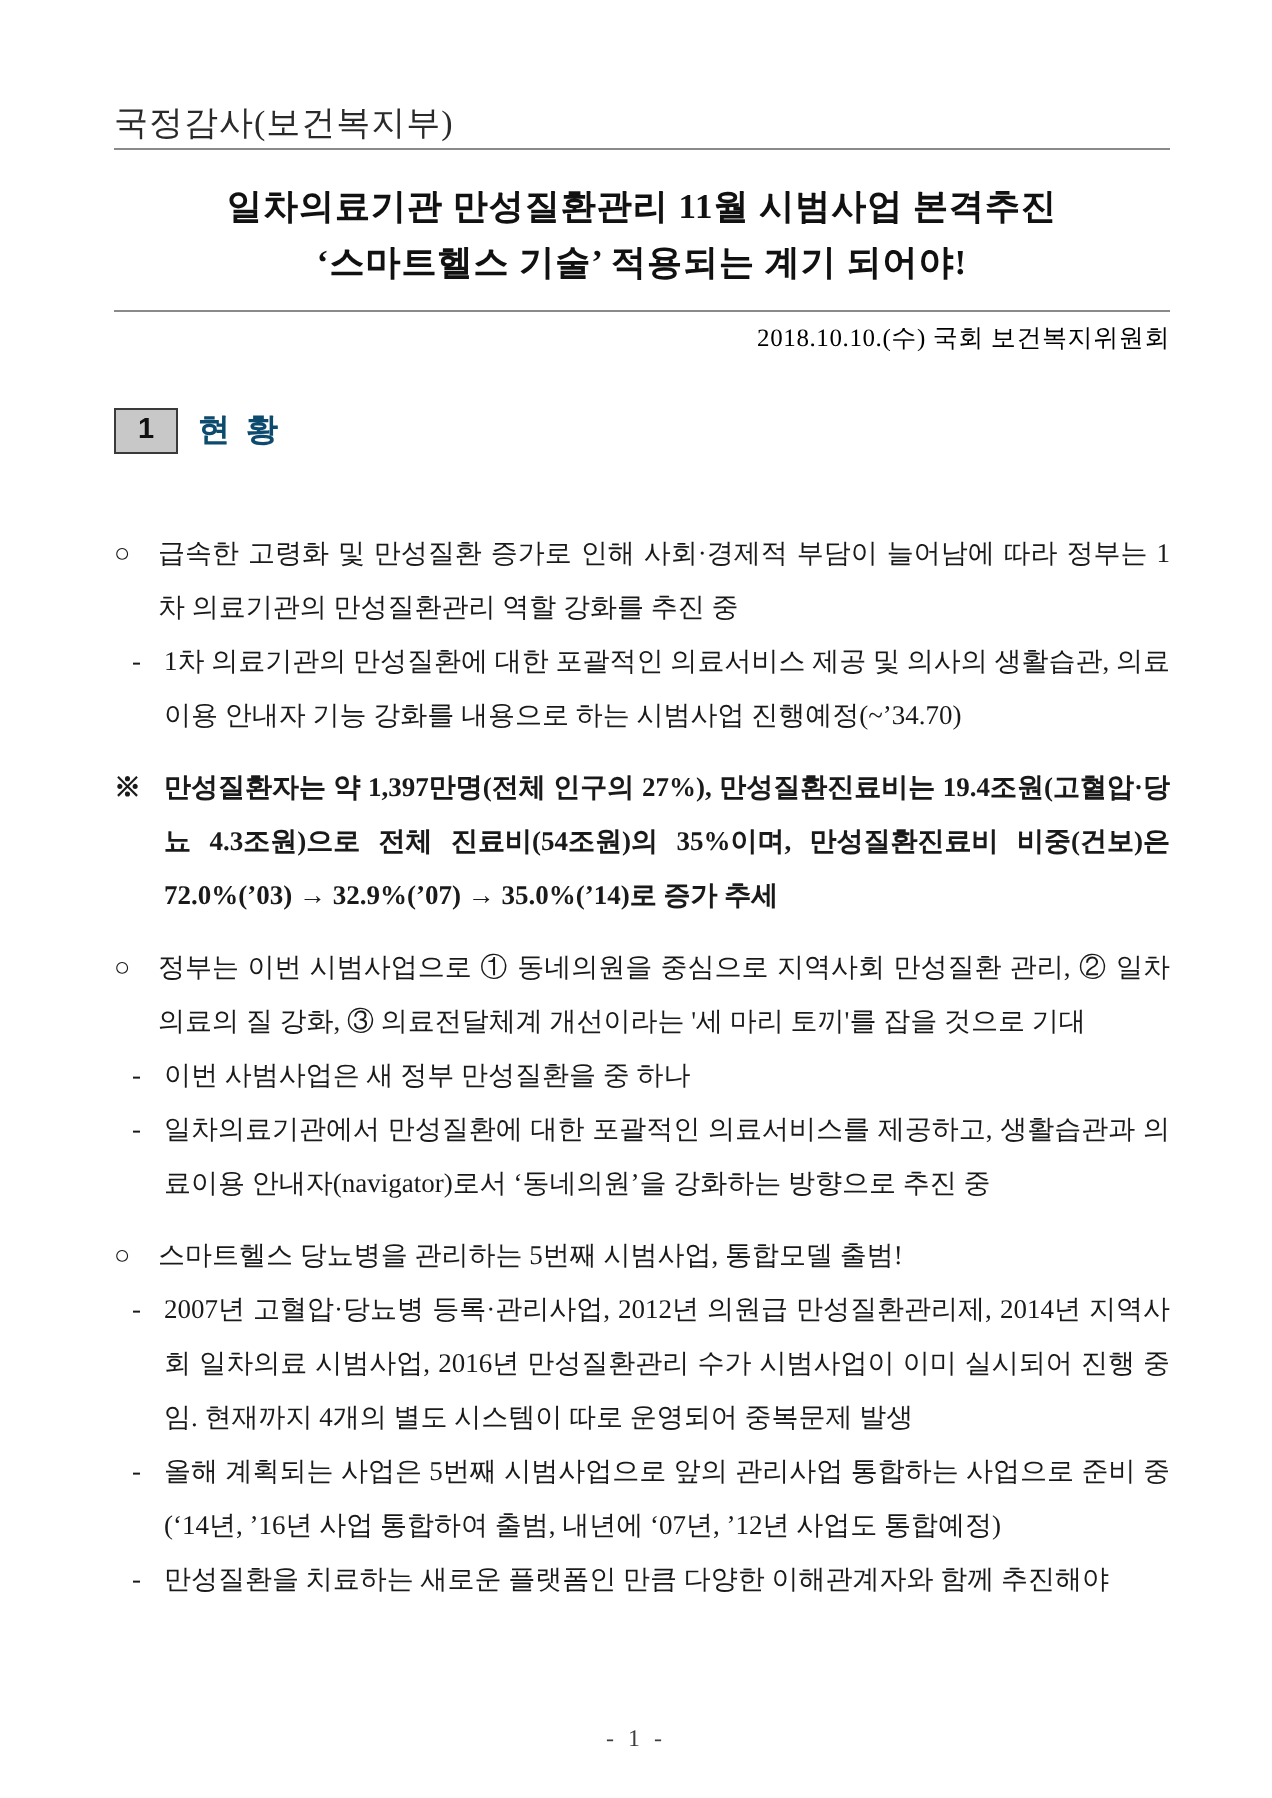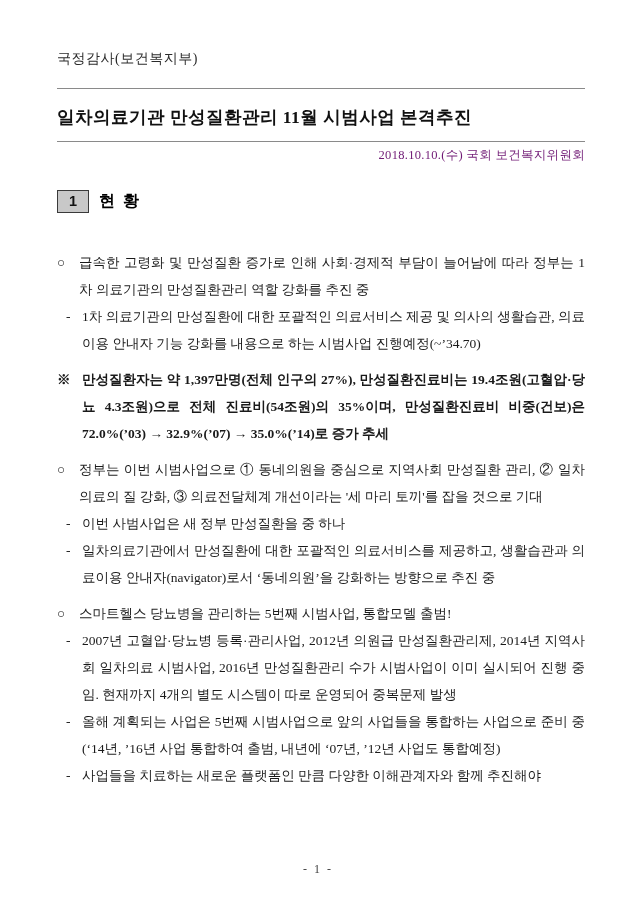--- a/index.html
+++ b/index.html
@@ -18,45 +18,46 @@
   .page {
     position: relative;
     width: 636px;
     height: 899px;
     box-sizing: border-box;
     padding: 50px 51px 0 57px;
     background: #ffffff;
   }
   
   .kicker {
-    font-size: 14px;
+    font-size: 17px;
     color: #2a2a2a;
     letter-spacing: 0.5px;
-    padding-bottom: 20px;
+    padding-bottom: 1px;
     border-bottom: 1px solid #8a8a8a;
   }
   
   .title {
     margin: 14px 0 0 0;
+    text-align: center;
     font-size: 17.5px;
     font-weight: bold;
     line-height: 28px;
     letter-spacing: 0.5px;
     color: #111;
   }
   .rule {
     border: none;
     border-top: 1px solid #8a8a8a;
     margin: 10px 0 0 0;
   }
   .date-line {
     margin-top: 5px;
     text-align: right;
     font-size: 12.5px;
-    color: #701a75;
+    color: #000000;
     letter-spacing: 0.3px;
   }
   
   .section-head {
     margin-top: 26px;
     display: flex;
     align-items: center;
   }
   .num-box {
     display: inline-block;
@@ -69,21 +70,21 @@
     font-family: "Liberation Sans", "DejaVu Sans", sans-serif;
     font-size: 14.5px;
     font-weight: bold;
     color: #111;
   }
   .section-title {
     margin-left: 10px;
     font-size: 16px;
     font-weight: bold;
     letter-spacing: 2px;
-    color: #000000;
+    color: #0c4a6e;
   }
   
   .group-1 { margin-top: 36px; }
   .group-2 { margin-top: 9px; }
   .group-3 { margin-top: 9px; }
   .group-4 { margin-top: 9px; }
   .para {
     display: flex;
     font-size: 13.5px;
     line-height: 27px;
@@ -116,20 +117,21 @@
 </style>
 </head>
 <body>
 
 <div class="page">
 
   <div class="kicker">국정감사(보건복지부)</div>
 
   <h1 class="title">
     <span>일차의료기관 만성질환관리 11월 시범사업 본격추진</span><br>
+    <span>‘스마트헬스 기술’ 적용되는 계기 되어야!</span>
   </h1>
 
   <hr class="rule">
 
   <div class="date-line">2018.10.10.(수) 국회 보건복지위원회</div>
 
   <div class="section-head">
     <span class="num-box">1</span>
     <span class="section-title">현 황</span>
   </div>
@@ -171,23 +173,23 @@
     <div class="para circle">
       <span class="marker">○</span>
       <span class="text">스마트헬스 당뇨병을 관리하는 5번째 시범사업, 통합모델 출범!</span>
     </div>
     <div class="para dash">
       <span class="marker">-</span>
       <span class="text">2007년 고혈압·당뇨병 등록·관리사업, 2012년 의원급 만성질환관리제, 2014년 지역사회 일차의료 시범사업, 2016년 만성질환관리 수가 시범사업이 이미 실시되어 진행 중임. 현재까지 4개의 별도 시스템이 따로 운영되어 중복문제 발생</span>
     </div>
     <div class="para dash">
       <span class="marker">-</span>
-      <span class="text">올해 계획되는 사업은 5번째 시범사업으로 앞의 사업들을 통합하는 사업으로 준비 중(‘14년, ’16년 사업 통합하여 출범, 내년에 ‘07년, ’12년 사업도 통합예정)</span>
+      <span class="text">올해 계획되는 사업은 5번째 시범사업으로 앞의 관리사업 통합하는 사업으로 준비 중(‘14년, ’16년 사업 통합하여 출범, 내년에 ‘07년, ’12년 사업도 통합예정)</span>
     </div>
     <div class="para dash">
       <span class="marker">-</span>
-      <span class="text">사업들을 치료하는 새로운 플랫폼인 만큼 다양한 이해관계자와 함께 추진해야</span>
+      <span class="text">만성질환을 치료하는 새로운 플랫폼인 만큼 다양한 이해관계자와 함께 추진해야</span>
     </div>
   </div>
 
   <div class="footer">- 1 -</div>
 
 </div>
 
 </body></html>

